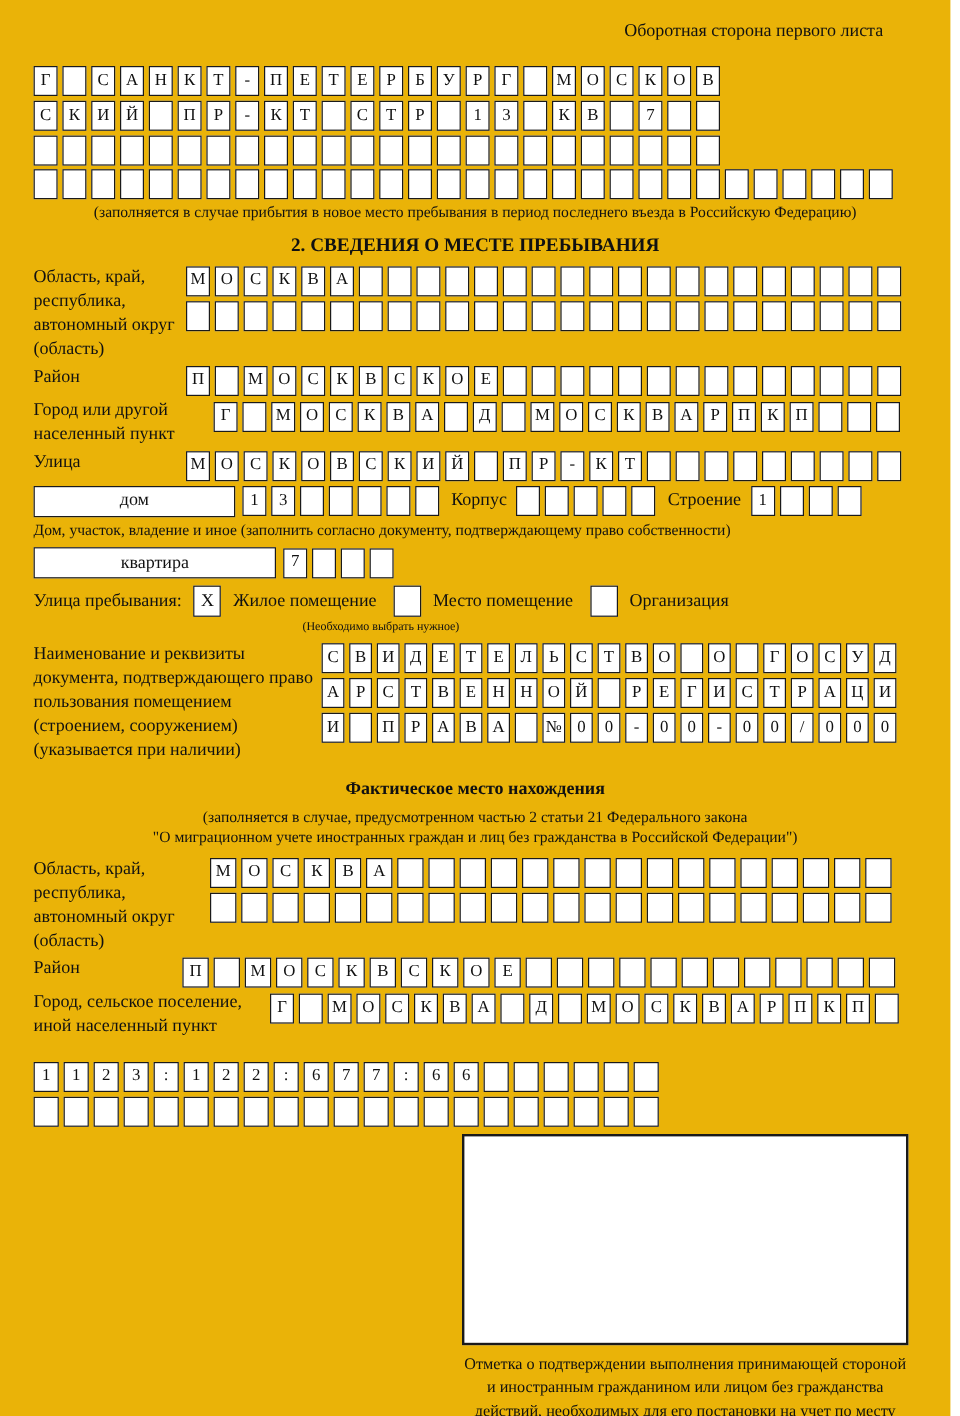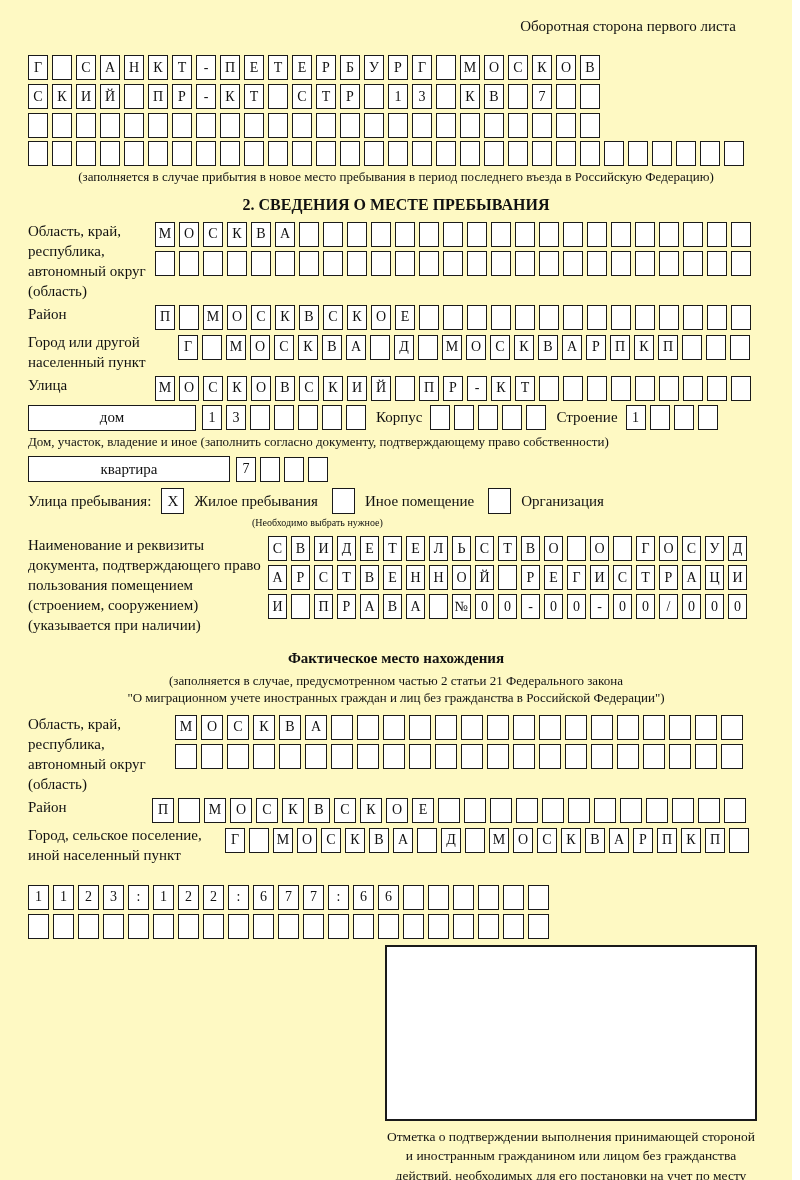--- a/index.html
+++ b/index.html
@@ -1,19 +1,19 @@
 <!DOCTYPE html>
 <html><head>
 <meta charset="utf-8">
 <style>
   html,body{margin:0;padding:0;background:#fff;}
   .page{
     position:relative;
     width:792px;height:1180px;
-    background:#fef9c3;color:#111;
+    background:#eab308;color:#111;
     font-family:"Liberation Serif","DejaVu Serif",serif;
     overflow:hidden;
     box-sizing:border-box;
     padding:18px 28px 0 28px;
   }
   .top-note{text-align:right;font-size:15px;padding-right:28px;margin-bottom:20px;}
   .form-row{display:flex;align-items:flex-start;margin-bottom:3px;}
   .row-label{font-size:15px;line-height:1.33;flex:none;box-sizing:border-box;}
   .rows-stack{display:flex;flex-direction:column;gap:4px;}
   .boxes{display:flex;gap:4px;flex-wrap:nowrap;}
@@ -360,23 +360,23 @@
         <span class="cell">7</span>
         <span class="cell"></span>
         <span class="cell"></span>
         <span class="cell"></span>
       </div>
   </div>
 
   <div class="stay-row">
     <span class="lead">Улица пребывания:</span>
     <span class="chk">X</span>
-    <span class="opt-label">Жилое пребывания</span>
+    <span class="opt-label">Жилое помещение</span>
     <span class="chk"></span>
-    <span class="opt-label">Иное помещение</span>
+    <span class="opt-label">Место помещение</span>
     <span class="chk"></span>
     <span class="opt-label">Организация</span>
   </div>
   <div class="hint">(Необходимо выбрать нужное)</div>
 
   <div class="form-row">
     <div class="row-label" style="width:240px;">Наименование и реквизиты документа, подтверждающего право пользования помещением (строением, сооружением) (указывается при наличии)</div>
     <div class="rows-stack n21d">
       <div class="boxes">
           <span class="cell">С</span>

